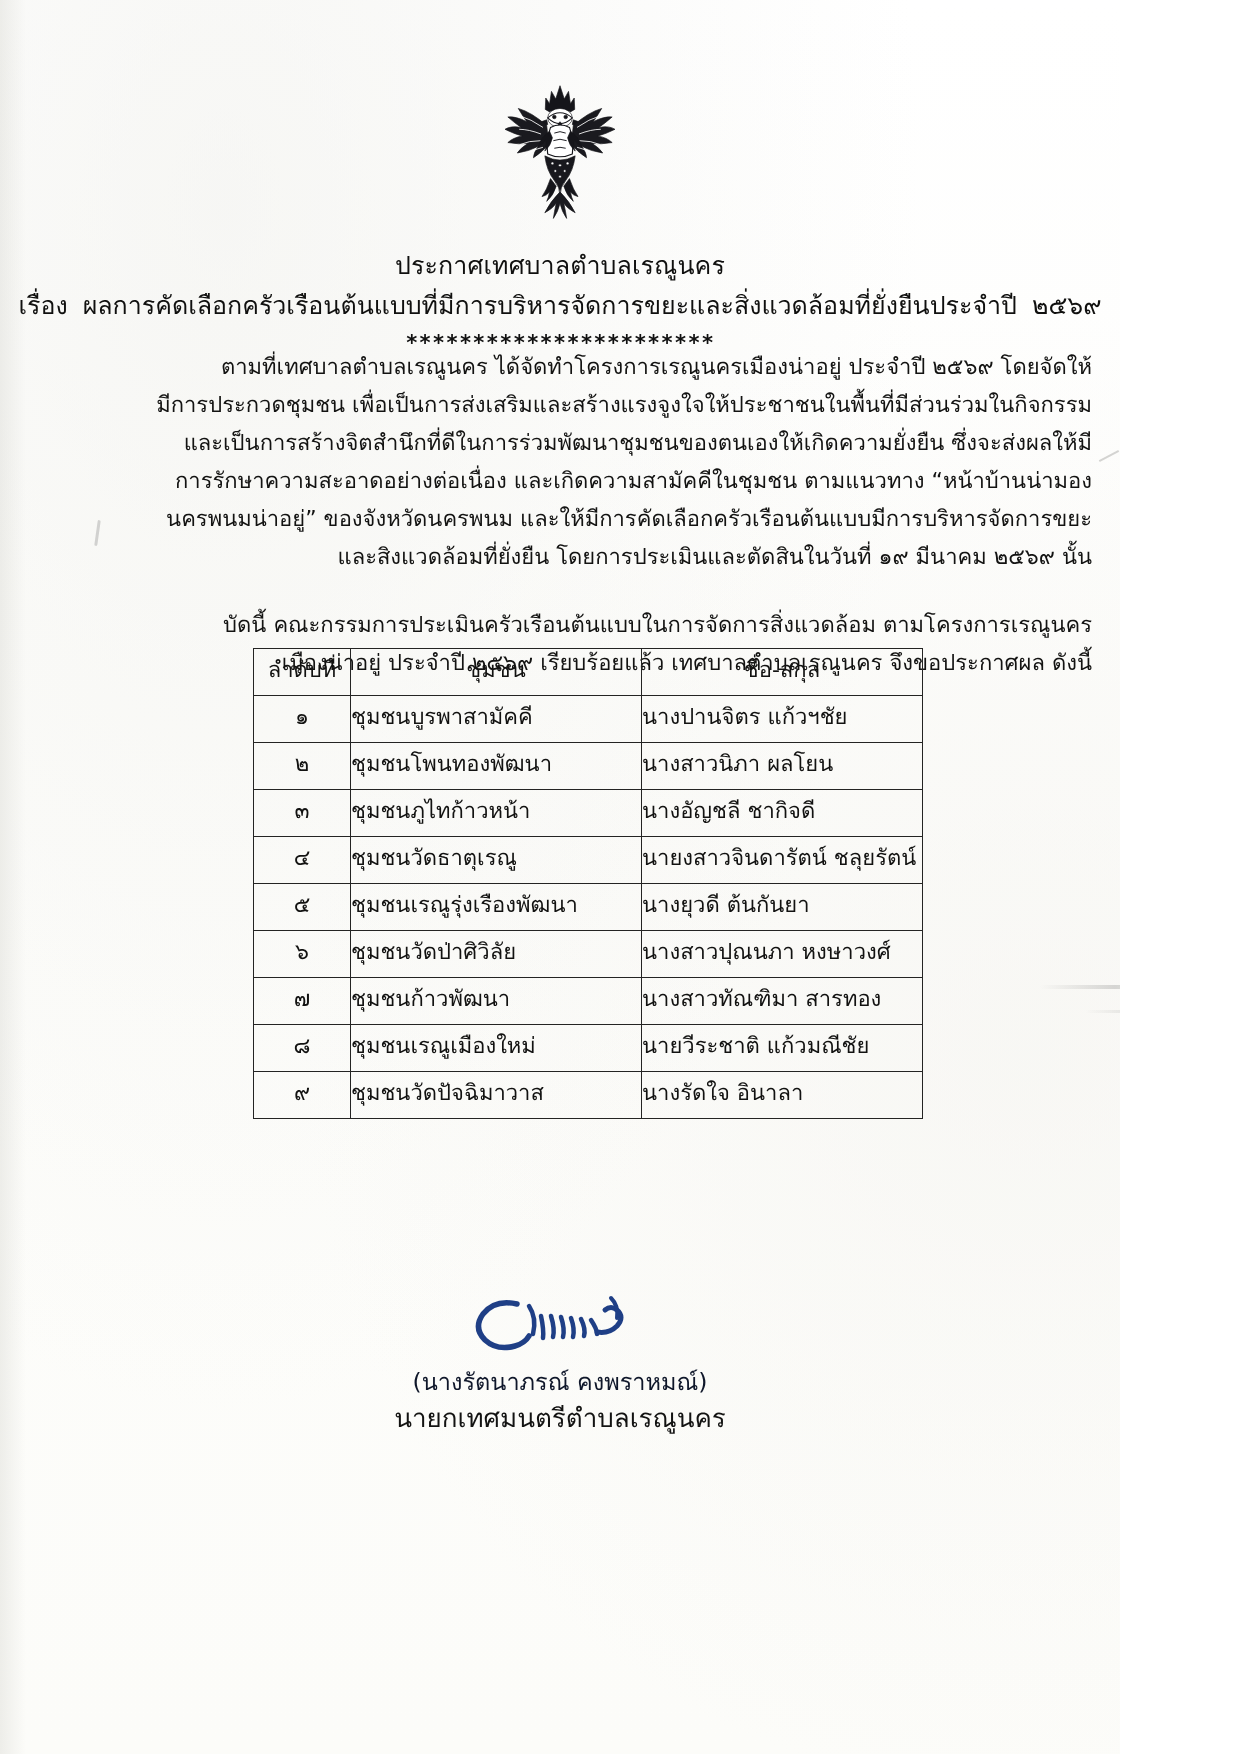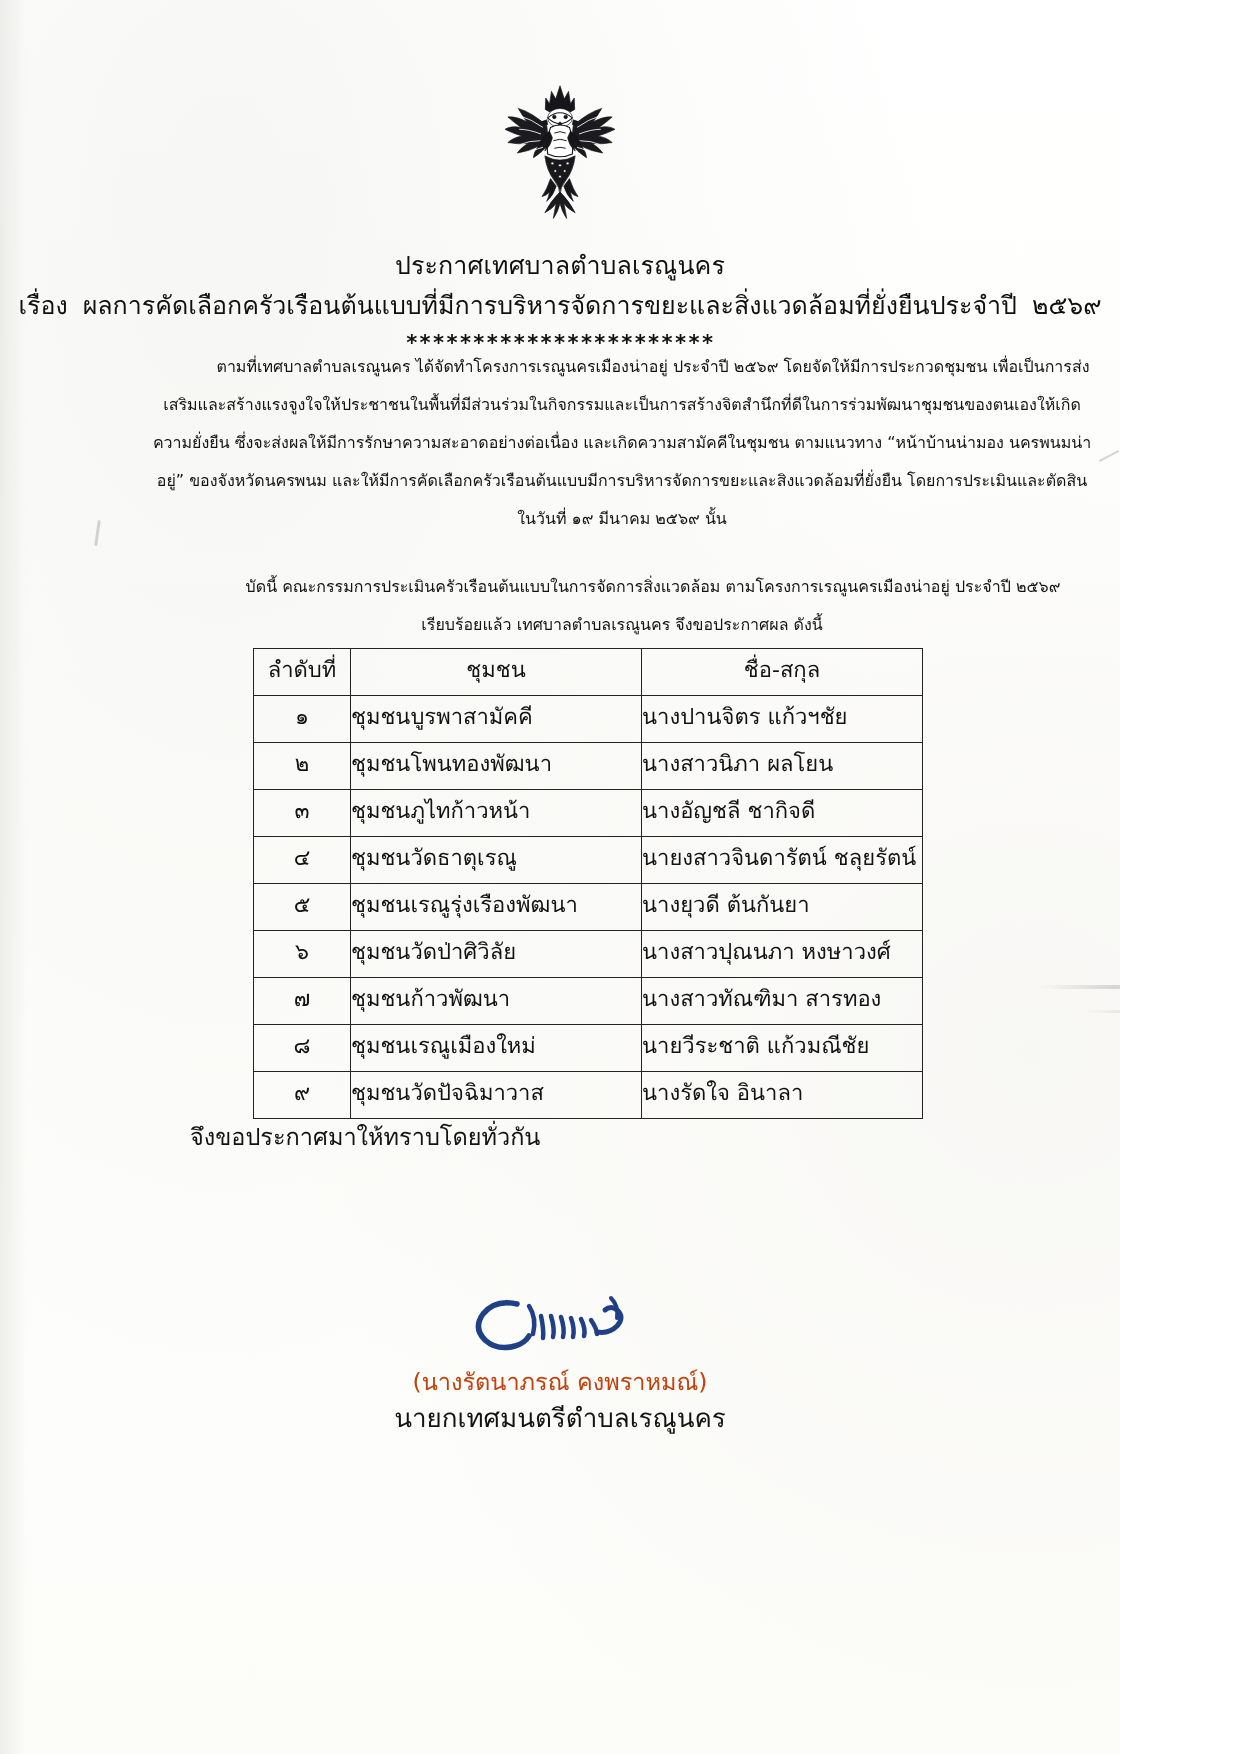--- a/index.html
+++ b/index.html
@@ -120,24 +120,24 @@
   }
 
   
   .body-block {
     position: absolute;
     top: 348px;
     left: 152px;
     width: 940px;
   }
   .para {
-    font-size: 16px;
+    font-size: 22px;
     color: #131312;
     line-height: 38px;
-    text-align: center;
+    text-align: right;
     margin: 0;
   }
   .para + .para {
     margin-top: 30px;
   }
   .indent {
     display: inline-block;
     width: 62px;
   }
 
@@ -203,21 +203,21 @@
     text-align: center;
   }
   .signature-svg {
     display: block;
     margin: 0 auto;
     width: 210px;
     height: 72px;
   }
   .sign-name {
     font-size: 23.5px;
-    color: #c2410c;
+    color: #0f172a;
     margin-top: 2px;
     line-height: 36px;
   }
   .sign-role {
     font-size: 26px;
     color: #131312;
     line-height: 36px;
   }
 </style>
 </head>
@@ -347,21 +347,20 @@
             <tr>
               <td class="cell-no">๙</td>
               <td class="cell-community">ชุมชนวัดปัจฉิมาวาส</td>
               <td class="cell-name">นางรัดใจ  อินาลา</td>
             </tr>
           </tbody>
       </table>
     </div>
 
     <div class="closing-block">
-      <div class="closing-line">จึงขอประกาศมาให้ทราบโดยทั่วกัน</div>
     </div>
 
     <div class="sign-block">
       <svg class="signature-svg" viewBox="0 0 210 72" aria-hidden="true">
         <g fill="none" stroke="#1f3f86" stroke-linecap="round" stroke-linejoin="round">
           <path d="M62 14 q-22 -5 -34 10 q-10 14 2 26 q12 11 30 6 q10 -3 14 -10" stroke-width="5.5"></path>
           <path d="M74 16 q8 12 4 28" stroke-width="4.5"></path>
           <path d="M86 26 q3 14 2 22" stroke-width="4.5"></path>
           <path d="M96 26 q4 13 2 21" stroke-width="4.5"></path>
           <path d="M106 27 q4 12 2 20" stroke-width="4.5"></path>

